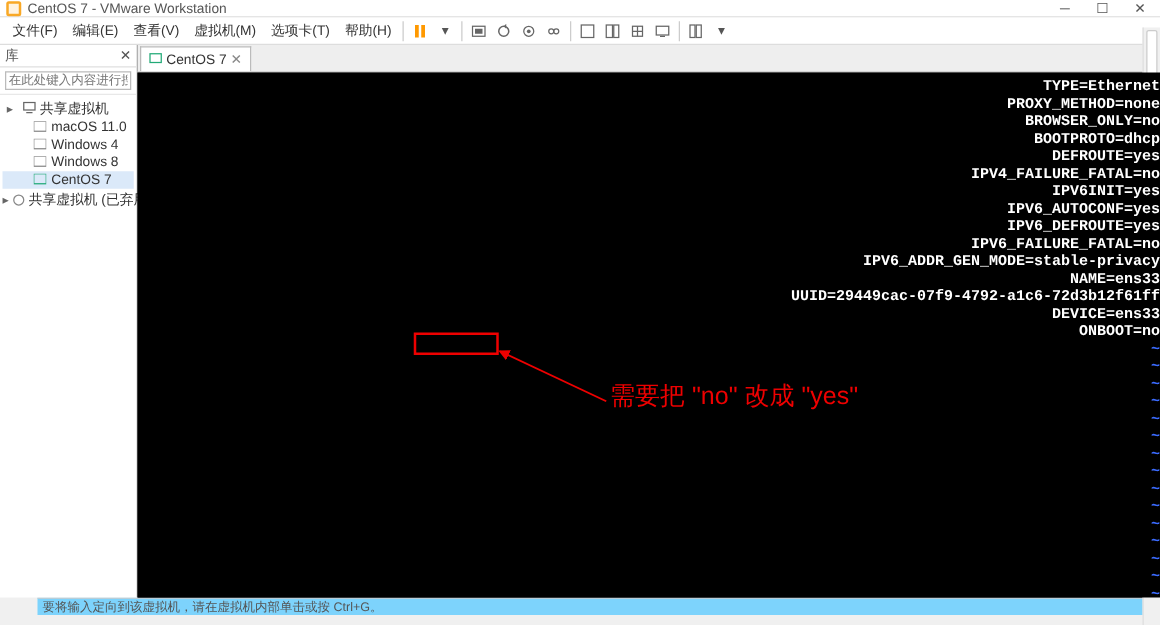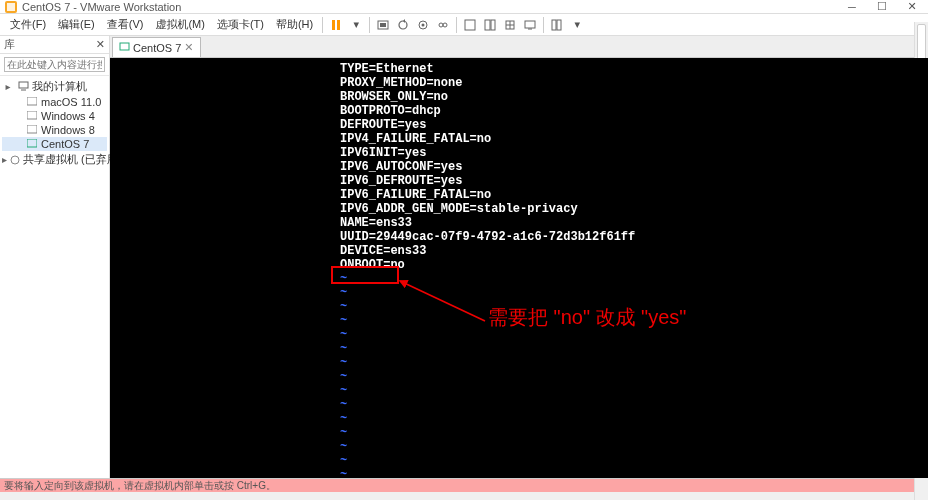--- a/index.html
+++ b/index.html
@@ -29,28 +29,28 @@
 .tree-icon { width: 12px; height: 12px; margin-right: 3px; display: inline-flex; align-items: center; justify-content: center; font-size: 10px; color: #666; }
 .tree-indent-2 { padding-left: 24px; text-align: right; }
 .tree-item.sel { background: #dbe9f9; }
 
 .main-area { flex: 1; display: flex; flex-direction: column; background: #000; }
 .tab-strip { height: 22px; background: #eee; border-bottom: 1px solid #ccc; display: flex; align-items: flex-end; padding: 0 2px; }
 .tab { height: 20px; display: flex; align-items: center; gap: 3px; background: #fff; border: 1px solid #bbb; border-bottom: none; padding: 0 6px; font-size: 11px; cursor: pointer; }
 .tab .tab-icon { width: 11px; height: 11px; }
 .tab .tab-close { color: #888; cursor: pointer; font-size: 11px; }
 
-.terminal { flex: 1; background: #000; color: #fff; font-family: "Courier New", monospace; font-size: 12px; line-height: 14px; white-space: pre; padding: 4px 0 0 0; position: relative; overflow: hidden; }
+.terminal { flex: 1; background: #000; color: #fff; font-family: "Courier New", monospace; font-size: 12px; line-height: 14px; white-space: pre; padding: 4px 0 0 0; position: relative; overflow: hidden; text-align: right; }
 .term-line { padding-left: 230px; font-weight: bold; }
 .term-tilde { color: #3b6bff; font-weight: bold; }
 .highlight-box { position: absolute; border: 2px solid #e00; pointer-events: none; }
 .arrow-svg { position: absolute; pointer-events: none; }
 .annotation { position: absolute; color: #e00; font-family: "Microsoft YaHei", sans-serif; font-size: 20px; font-weight: normal; }
 
-.status-bar { height: 14px; background: #fca5a5; border-top: 1px solid #ccc; display: flex; align-items: center; padding: 0 4px; font-size: 10px; color: #555; }
+.status-bar { height: 14px; background: #7dd3fc; border-top: 1px solid #ccc; display: flex; align-items: center; padding: 0 4px; font-size: 10px; color: #555; margin-left: 30px; }
 
 .scrollbar-v { position: absolute; right: 0; top: 22px; bottom: 0; width: 14px; background: #f0f0f0; border-left: 1px solid #ddd; }
 .scrollbar-thumb { position: absolute; top: 2px; left: 2px; right: 2px; height: 140px; background: #fff; border: 1px solid #ccc; border-radius: 2px; }
 </style>
 </head>
 <body>
 
 <div class="title-bar">
   <span class="icon">
     <svg width="14" height="14" viewBox="0 0 14 14">
@@ -152,21 +152,21 @@
     </div>
     <div class="tree">
       <div class="tree-item">
         <span class="tree-icon">▸</span>
         <span class="tree-icon">
             <svg width="11" height="11" viewBox="0 0 11 11">
               <rect x="1" y="1" width="9" height="6" fill="none" stroke="#666"></rect>
               <line x1="3" y1="9" x2="8" y2="9" stroke="#666"></line>
             </svg>
           </span>
-        <span>我的计算机</span>
+        <span>共享虚拟机</span>
       </div>
       <div class="tree-item tree-indent-2">
         <span class="tree-icon">
             <svg width="10" height="10" viewBox="0 0 10 10">
               <rect x="0" y="0" width="10" height="8" fill="none" stroke="#888"></rect>
             </svg>
           </span>
         <span>macOS 11.0</span>
       </div>
       <div class="tree-item tree-indent-2">

